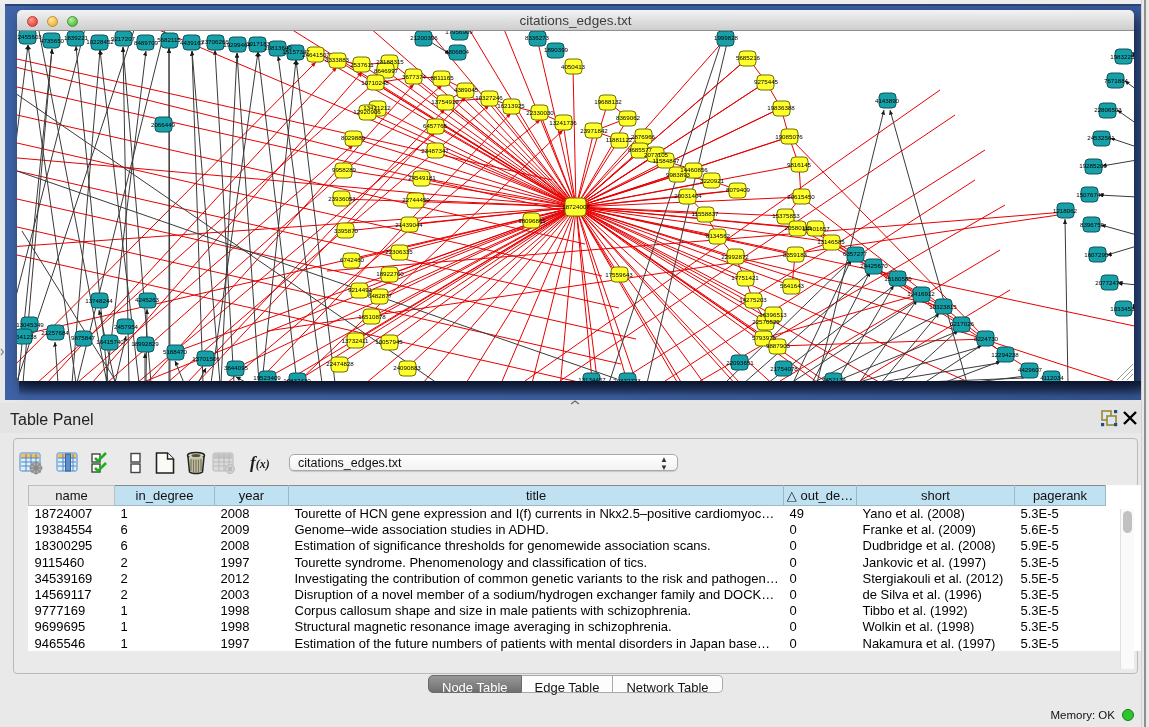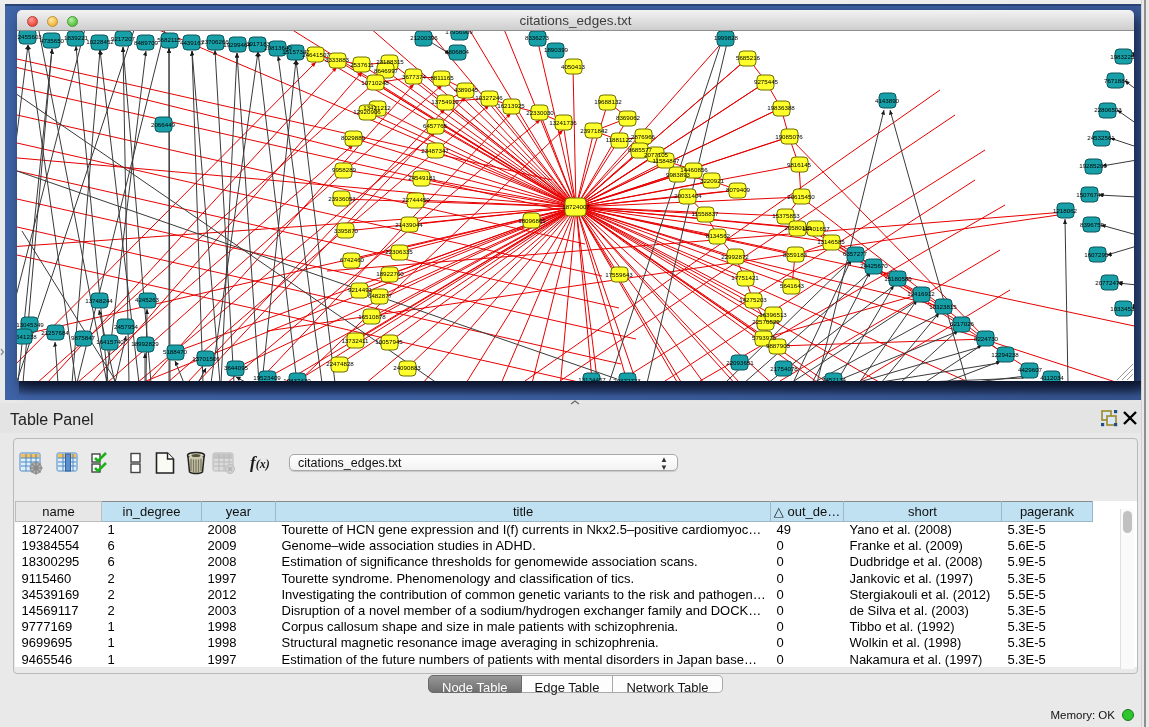--- a/index.html
+++ b/index.html
@@ -16,21 +16,21 @@
 #title { position:absolute; width:100%; text-align:center; top:3px; font-size:13.5px; color:#3c3c3c; }
 
 #tpbar { position:absolute; left:0; top:403px; width:1141px; height:30px; background:#e4e4e4; }
 #tpbar span { position:absolute; left:10px; top:8px; font-size:16px; color:#222; }
 #panel { position:absolute; left:13px; top:438px; width:1125px; height:236px;
   border:1px solid #b9b9b9; border-radius:4px; background:#eaeaea; }
 #toolbar { position:absolute; left:6px; top:11px; height:26px; width:100%; }
 #combo { position:absolute; left:269px; top:4px; width:389px; height:17px; background:linear-gradient(#ffffff,#f2f2f2);
   border:1px solid #a9a9a9; border-radius:5px; box-shadow:0 1px 1px rgba(0,0,0,.15); font-size:12.5px; color:#111; padding:1px 0 0 8px; }
 #combo .arr { position:absolute; right:9px; top:1px; font-size:8px; color:#333; line-height:8px; letter-spacing:0; }
-table.t { border-collapse:collapse; table-layout:fixed; position:absolute; left:1px; top:46px; width:1122px; background:#fff; font-size:13px;margin-top:16px; }
+table.t { border-collapse:collapse; table-layout:fixed; position:absolute; left:14px; top:46px; width:1122px; background:#fff; font-size:13px; }
 table.t th { height:20px; background:#bfe1f1; border:1px solid #9cb8c6; border-top:1px solid #8a8a8a; font-weight:normal; font-size:13px; color:#111; overflow:hidden; white-space:nowrap; }
 table.t th.gray { background:#e7e7e7; border-color:#bdbdbd; }
 table.t td { height:16.2px; padding:0 0 0 6px; font-size:13px; color:#000; white-space:nowrap; overflow:hidden; }
 table.t td.fill { width:45px; }
 #tabs { position:absolute; left:428px; top:675px; height:18px; display:flex; font-size:13px; }
 #tabs div { border:1px solid #a8a8a8; background:#fdfdfd; color:#161616; padding:4px 13px; line-height:16px; }
 #tabs div.sel { background:linear-gradient(#989898,#6f6f6f); color:#fff; border-color:#6a6a6a; border-radius:5px 0 0 5px; }
 #tabs div.last { border-radius:0 5px 5px 0; border-left:none; }
 #tabs div.mid { border-left:none; }
 #mem { position:absolute; right:34px; top:709px; font-size:11.5px; color:#111; }
@@ -954,21 +954,21 @@
             <td style="width:158px">Stergiakouli et al. (2012)</td>
             <td style="width:91px">5.5E-5</td>
             <td class="fill"></td>
           </tr>
 <tr>
             <td style="width:86px">14569117</td>
             <td style="width:100px">2</td>
             <td style="width:74px">2003</td>
             <td style="width:495px">Disruption of a novel member of a sodium/hydrogen exchanger family and DOCK…</td>
             <td style="width:73px">0</td>
-            <td style="width:158px">de Silva et al. (2003)</td>
+            <td style="width:158px">de Silva et al. (1996)</td>
             <td style="width:91px">5.3E-5</td>
             <td class="fill"></td>
           </tr>
 <tr>
             <td style="width:86px">9777169</td>
             <td style="width:100px">1</td>
             <td style="width:74px">1998</td>
             <td style="width:495px">Corpus callosum shape and size in male patients with schizophrenia.</td>
             <td style="width:73px">0</td>
             <td style="width:158px">Tibbo et al. (1992)</td>

